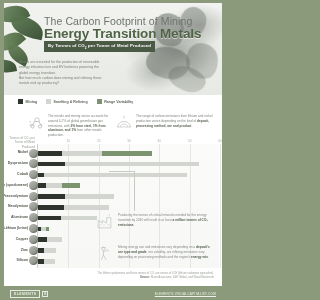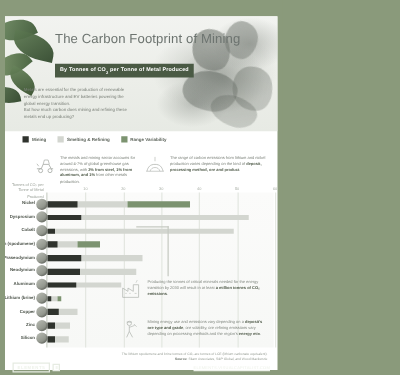--- a/index.html
+++ b/index.html
@@ -9,21 +9,21 @@
     background: #8a9a7b;
     overflow: hidden;
   }
   .page {
     position: relative;
     width: 226px; height: 300px;
     background: #8a9a7b;
   }
   .sheet {
     position: absolute;
-    left: 4px; top: 13px;
+    left: 4px; top: 3px;
     width: 218px; height: 283px;
     background: #ffffff;
     overflow: hidden;
   }
 
   
   .hero {
     position: relative;
     width: 218px; height: 92px;
     background:
@@ -219,20 +219,21 @@
       <div class="rock r4"></div>
       <div class="rock r5"></div>
 
       <div class="leaf leaf1"></div>
       <div class="leaf leaf2"></div>
       <div class="leaf leaf3"></div>
       <div class="leaf leaf4"></div>
       <div class="leaf leaf5"></div>
 
       <div class="h-title">The Carbon Footprint of Mining</div>
+      <div class="h-main">Energy Transition Metals</div>
       <div class="h-badge"><span>By Tonnes of CO</span><sub>2</sub><span> per Tonne of Metal Produced</span></div>
 
       <div class="h-para p1">Metals are essential for the production of renewable energy infrastructure and EV batteries powering the global energy transition.</div>
       <div class="h-para p2">But how much carbon does mining and refining these metals end up producing?</div>
     </div>
 
     <div class="legend">
       <div class="lg-item">
         <span class="lg-sw" style="background:#2f332d"></span>
         <span class="lg-tx">Mining</span>

